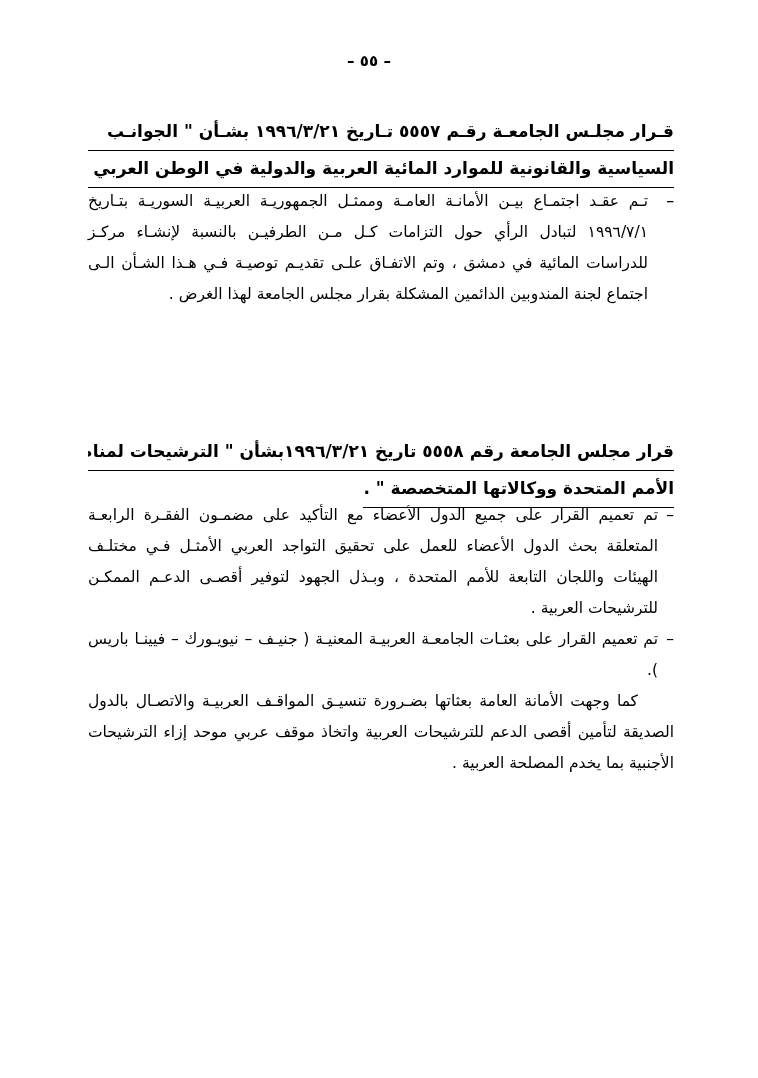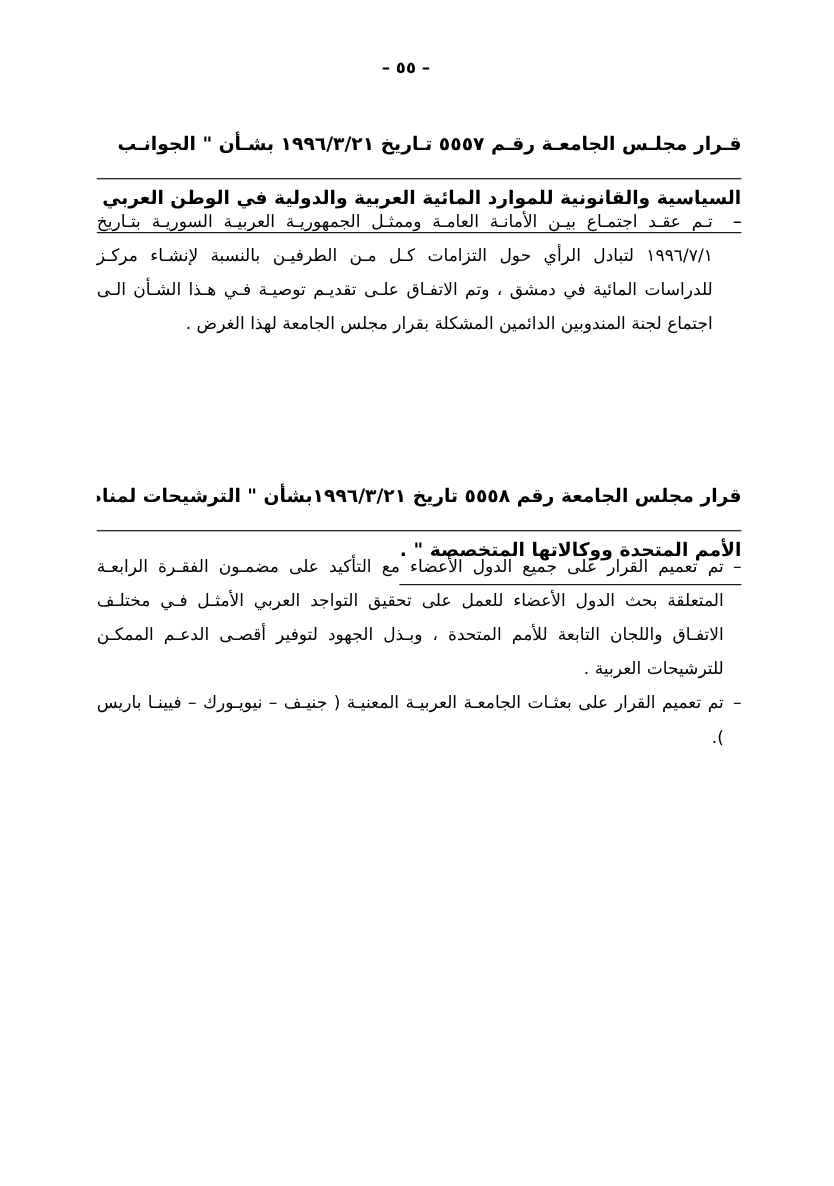--- a/index.html
+++ b/index.html
@@ -33,21 +33,21 @@
       text-align: justify;
     }
     .heading {
       font-weight: bold;
       font-size: 17px;
       line-height: 30px;
     }
     .heading .hline {
       display: block;
       border-bottom: 1.5px solid #000;
-      padding-bottom: 16px;
+      padding-bottom: 4px;
       margin-bottom: 2px;
       white-space: nowrap;
       overflow: hidden;
     }
     .heading .hline.short {
       display: inline-block;
     }
     .bullet {
       position: relative;
       font-size: 15.5px;
@@ -93,19 +93,20 @@
 </div>
 
 <div class="doc heading" id="section2-heading">
   <span class="hline">قرار مجلس الجامعة رقم ٥٥٥٨ تاريخ ١٩٩٦/٣/٢١بشأن " الترشيحات لمناصب</span>
   <span class="hline short">الأمم المتحدة ووكالاتها المتخصصة " .</span>
 </div>
 
 <div class="doc" id="section2-body">
   <div class="bullet tight">
     <span class="dash">–</span>
-    <span>تم تعميم القرار على جميع الدول الأعضاء مع التأكيد على مضمـون الفقـرة الرابعـة المتعلقة بحث الدول الأعضاء للعمل على تحقيق التواجد العربي الأمثـل فـي مختلـف الاتفـاق واللجان التابعة للأمم المتحدة ، وبـذل الجهود لتوفير أقصـى الدعـم الممكـن للترشيحات العربية .</span>
+    <span>تم تعميم القرار على جميع الدول الأعضاء مع التأكيد على مضمـون الفقـرة الرابعـة المتعلقة بحث الدول الأعضاء للعمل على تحقيق التواجد العربي الأمثـل فـي مختلـف الهيئات واللجان التابعة للأمم المتحدة ، وبـذل الجهود لتوفير أقصـى الدعـم الممكـن للترشيحات العربية .</span>
   </div>
   <div class="bullet tight">
     <span class="dash">–</span>
     <span>تم تعميم القرار على  بعثـات الجامعـة العربيـة المعنيـة ( جنيـف – نيويـورك – فيينـا باريس ).</span>
   </div>
+  <div class="para">كما وجهت الأمانة العامة بعثاتها بضـرورة تنسيـق المواقـف العربيـة والاتصـال بالدول الصديقة لتأمين أقصى الدعم للترشيحات العربية واتخاذ موقف عربي موحد إزاء الترشيحات الأجنبية بما يخدم المصلحة العربية .</div>
 </div>
 
 </body></html>

